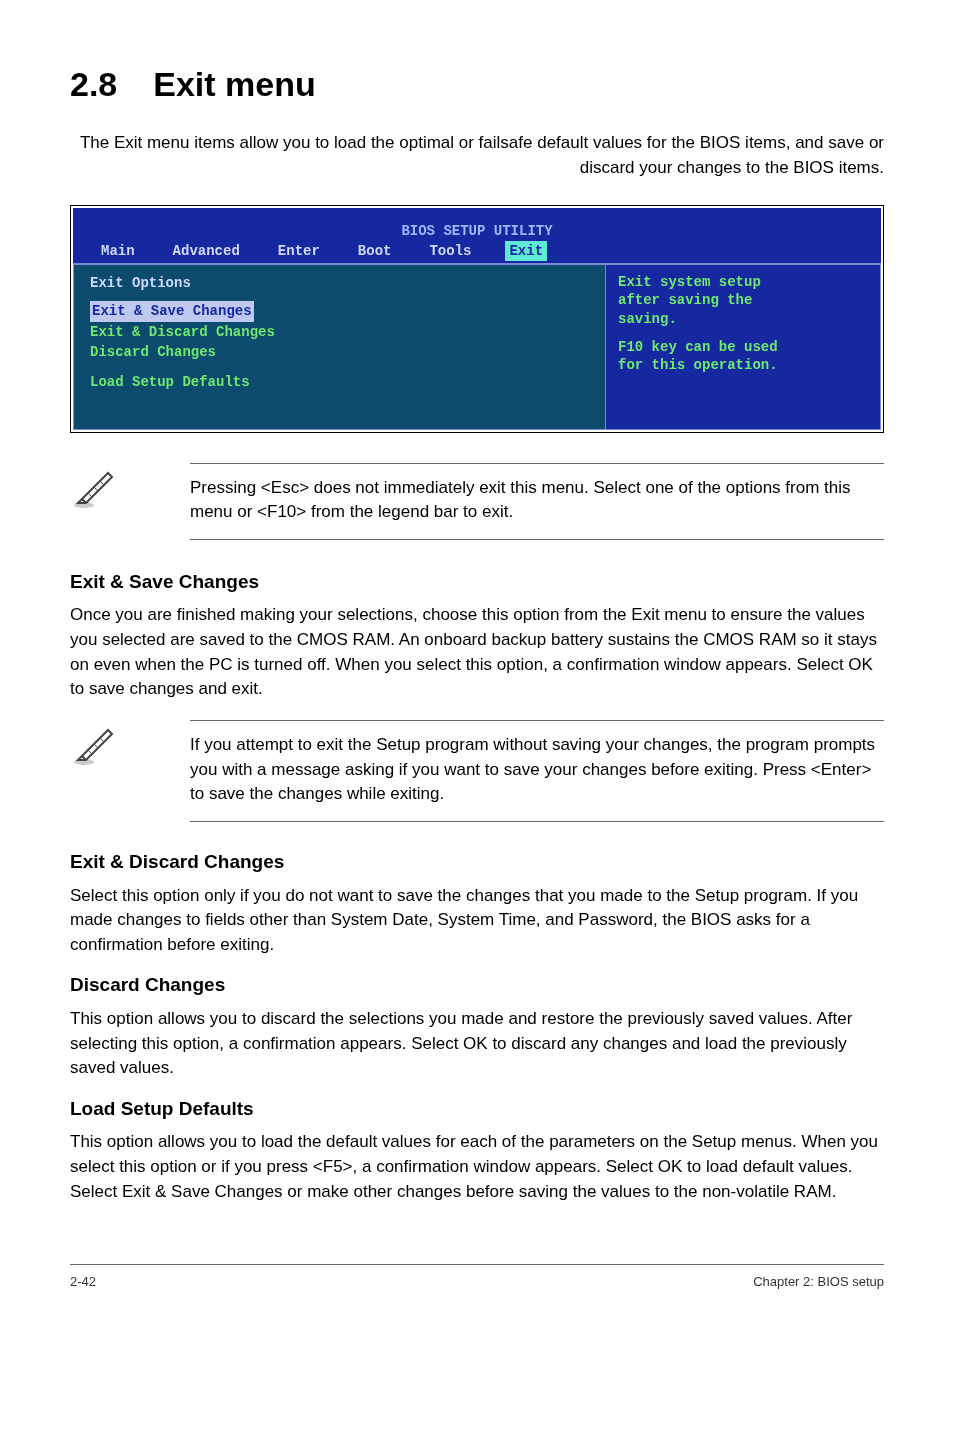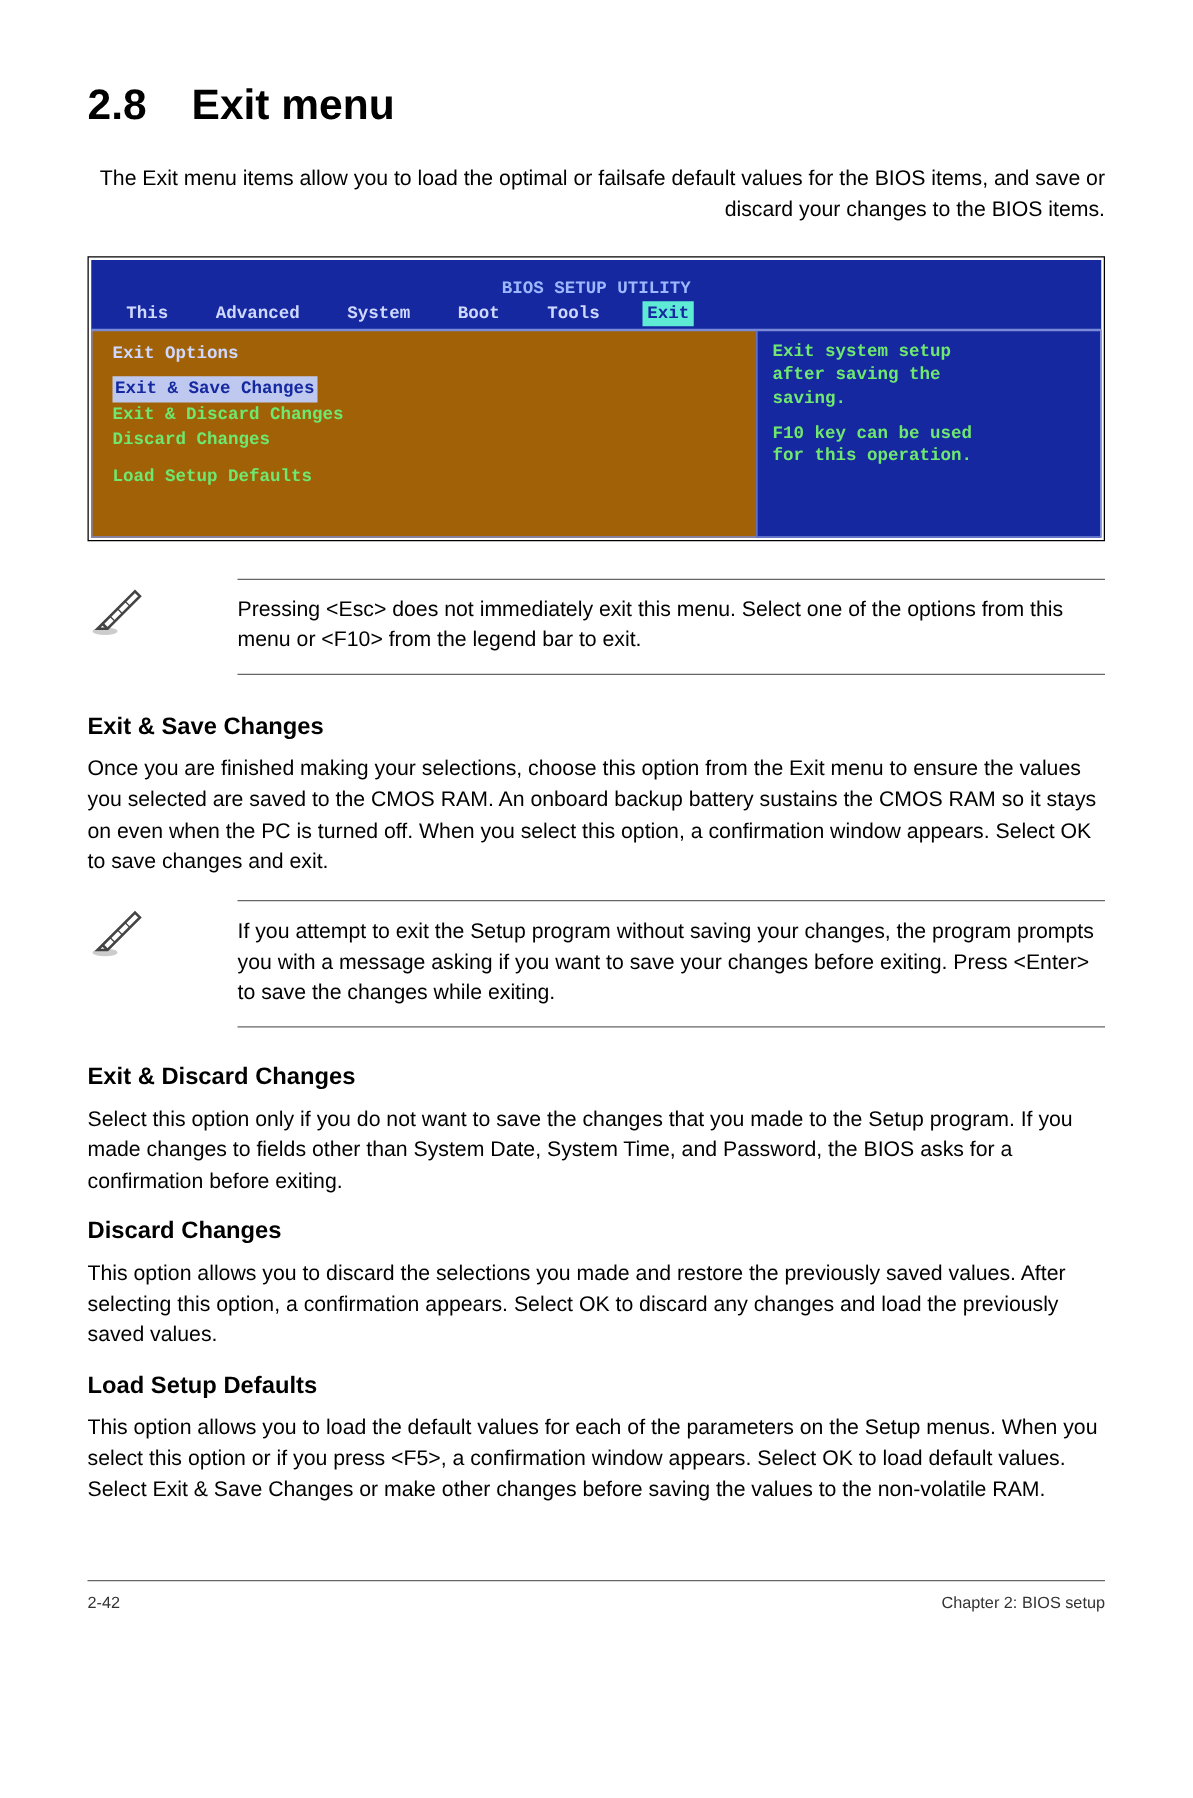--- a/index.html
+++ b/index.html
@@ -61,21 +61,21 @@
   }
   .bios-body {
     display: flex;
     border-top: 1px solid #7a8ad6;
   }
   .bios-left {
     flex: 1;
     border: 1px solid #7a8ad6;
     border-right: none;
     padding: 8px 12px 36px 16px;
-    background: #a16207;
+    background: #0c4a6e;
   }
   .bios-right {
     width: 250px;
     border: 1px solid #7a8ad6;
     padding: 8px 12px 36px 12px;
     color: #6fe86f;
     background: #1528a0;
     font-weight: bold;
     line-height: 1.3;
   }
@@ -145,23 +145,23 @@
 <h1 class="title">
   <span class="num">2.8</span><span>Exit menu</span>
 </h1>
 
 <p class="intro">The Exit menu items allow you to load the optimal or failsafe default values for the BIOS items, and save or discard your changes to the BIOS items.</p>
 
 <div class="bios-box">
   <div class="bios-inner">
     <div class="bios-title">BIOS SETUP UTILITY</div>
     <div class="bios-tabs">
-      <span class="bios-tab">This</span>
+      <span class="bios-tab">Main</span>
       <span class="bios-tab">Advanced</span>
-      <span class="bios-tab">System</span>
+      <span class="bios-tab">Enter</span>
       <span class="bios-tab">Boot</span>
       <span class="bios-tab">Tools</span>
       <span class="bios-tab active">Exit</span>
     </div>
     <div class="bios-body">
       <div class="bios-left">
         <div class="bios-heading">Exit Options</div>
         <div><span class="bios-selected">Exit &amp; Save Changes</span></div>
         <div class="bios-item">Exit &amp; Discard Changes</div>
         <div class="bios-item">Discard Changes</div>

